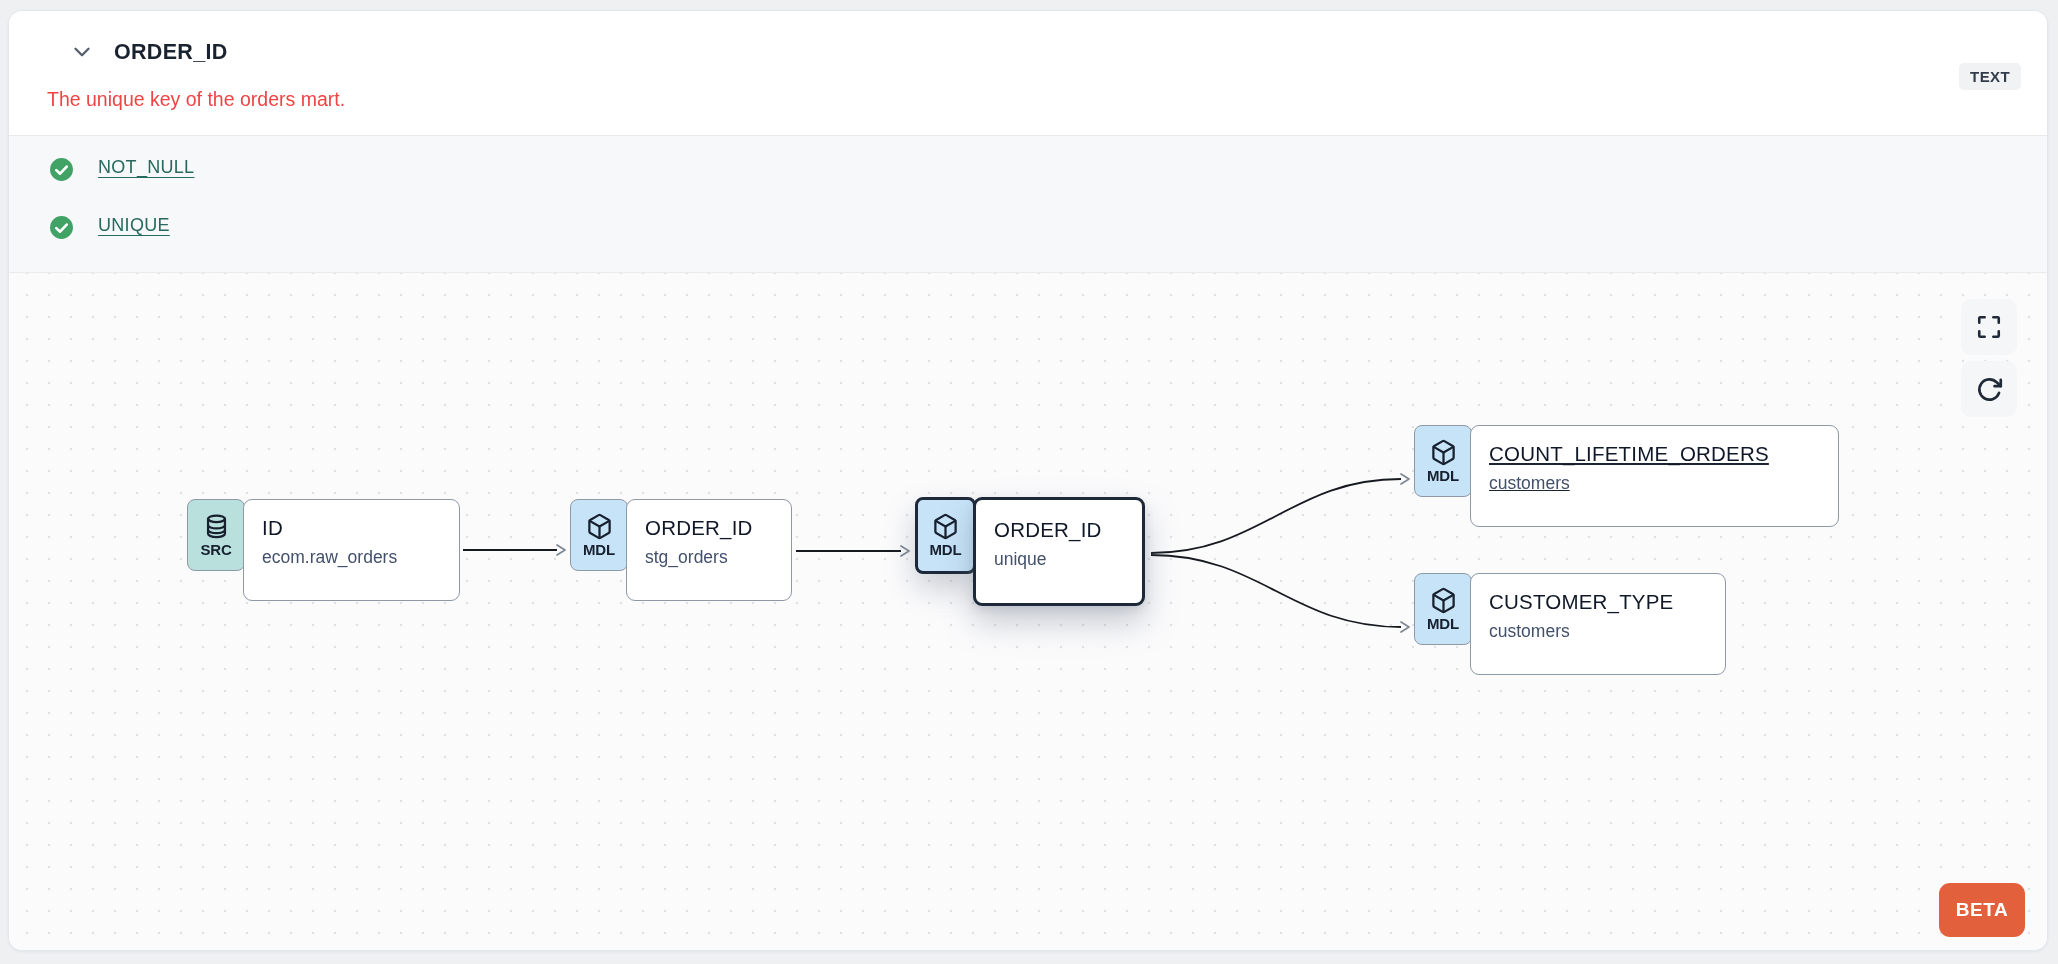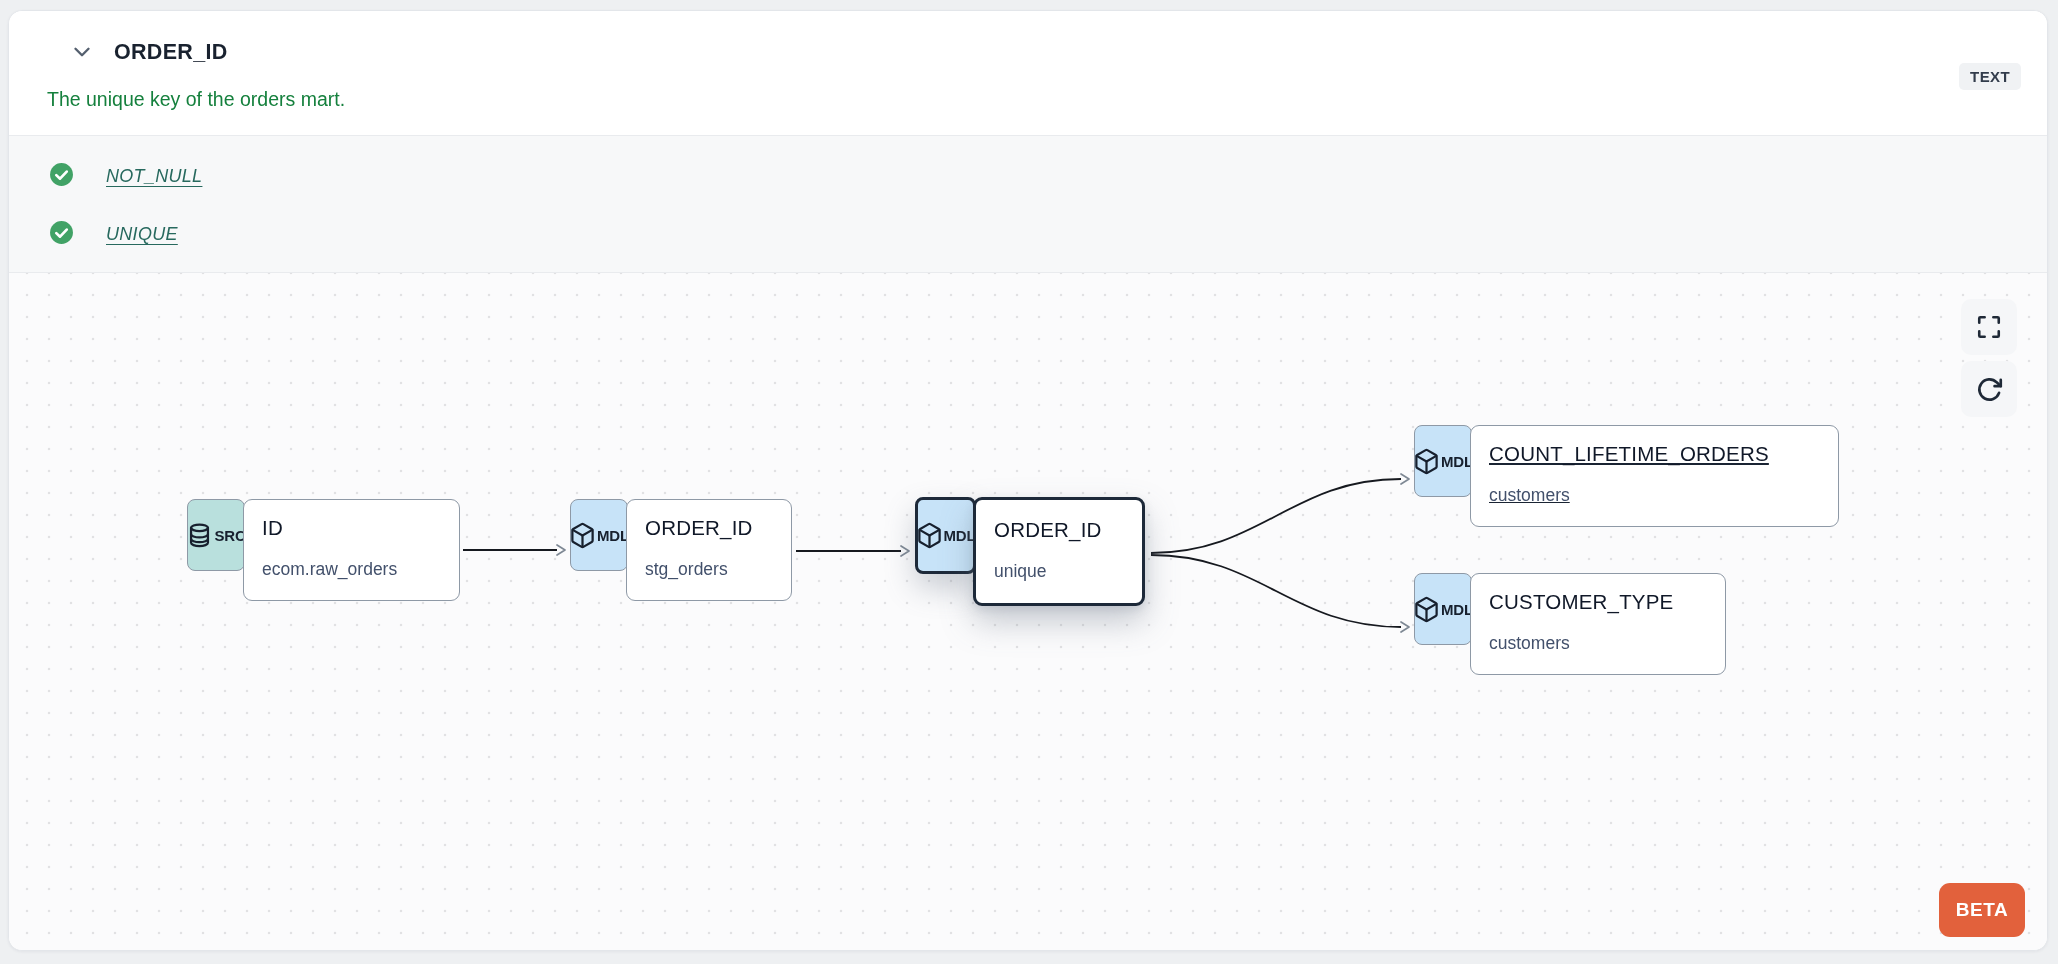--- a/index.html
+++ b/index.html
@@ -26,60 +26,60 @@
   .title-row { display: flex; align-items: center; gap: 17px; padding: 26px 0 0 58px; }
   .chev-btn { background: none; border: none; cursor: pointer; width: 30px; height: 30px;
               display: grid; place-items: center; color: #55606f; }
   .col-title { font-size: 21.5px; font-weight: 700; letter-spacing: .3px; color: #19222f; }
   .type-badge {
     position: absolute; right: 26px; top: 16px;
     background: #f0f2f4; color: #323c4b;
     font-size: 15px; font-weight: 600; letter-spacing: .4px;
     padding: 5px 11px; border-radius: 5px; margin-top: 36px;
   }
-  .descr { padding: 21px 0 0 38px; font-size: 19.5px; color: #15803d; }
+  .descr { padding: 21px 0 0 38px; font-size: 19.5px; color: #ef4444; }
   
   .tests {
     height: 138px; background: #f7f8f9;
     border-top: 1px solid #e9ebee; border-bottom: 1px solid #e9ebee;
     padding: 21px 0 0 40px;
   }
-  .test-row { display: flex; align-items: flex-end; gap: 32px; height: 30px; margin-bottom: 28px; font-style: italic; }
+  .test-row { display: flex; align-items: flex-start; gap: 24px; height: 30px; margin-bottom: 28px; }
   .check-ic { width: 25px; height: 25px; display: grid; place-items: center; }
   .test-link { font-size: 18px; font-weight: 500; letter-spacing: .3px; color: #27695e;
                text-decoration: underline; text-underline-offset: 4px; }
   
   .canvas {
     position: relative; height: 677px;
     background-color: #fbfbfc;
     background-image: radial-gradient(circle, #e1e1e3 1.4px, transparent 1.6px);
     background-size: 22px 22px;
     background-position: 7px 11px;
   }
   .edges { position: absolute; left: 0; top: 0; }
   .edge  { stroke: #16191f; stroke-width: 1.8; fill: none; }
   .arrow { stroke: #7e8894; stroke-width: 1.7; fill: none; stroke-linecap: round; stroke-linejoin: round; }
   
   .node { position: absolute; display: flex; align-items: flex-start; cursor: pointer; }
   .badge {
     width: 58px; height: 72px; flex: none;
     border: 1px solid #8e99a6; border-radius: 8px;
-    display: flex; align-items: center; justify-content: center;
+    display: flex; flex-direction: column; align-items: center; justify-content: center;
     gap: 1px; position: relative; z-index: 1; color: #17202e;
   }
   .badge-src { background: #b9e0dd; }
   .badge-mdl { background: #c7e3f8; }
   .badge-label { font-size: 15px; font-weight: 600; letter-spacing: -.2px; }
   .node-card {
     margin-left: -2px; min-height: 102px; background: #ffffff;
     border: 1px solid #8e99a6; border-radius: 9px;
     padding: 16px 20px 12px 18px; position: relative; z-index: 2;
   }
   .node-title { font-size: 20.5px; font-weight: 500; color: #101828; letter-spacing: .2px; white-space: nowrap; }
-  .node-subtitle { margin-top: 19px; font-size: 17.5px; color: #42506b; white-space: nowrap; }
+  .node-subtitle { margin-top: 7px; font-size: 17.5px; color: #42506b; white-space: nowrap; }
   .node.selected .badge { border: 3px solid #1d2939; width: 61px; height: 77px;
     box-shadow: 0 14px 30px rgba(100,112,130,.32); }
   .node.selected .node-card { border: 3px solid #1d2939; margin-left: -3px; min-height: 109px;
     padding-top: 18px; box-shadow: 0 16px 32px rgba(100,112,130,.35), 0 4px 10px rgba(100,112,130,.16); }
   .n1 { left: 178px; top: 226px; }  .n1 .node-card { width: 217px; }
   .n2 { left: 561px; top: 226px; }  .n2 .node-card { width: 166px; }
   .n3 { left: 906px; top: 224px; }  .n3 .node-card { width: 172px; }
   .n4 { left: 1405px; top: 152px; } .n4 .node-card { width: 369px; text-decoration: underline; }
   .n5 { left: 1405px; top: 300px; } .n5 .node-card { width: 256px; }
   

